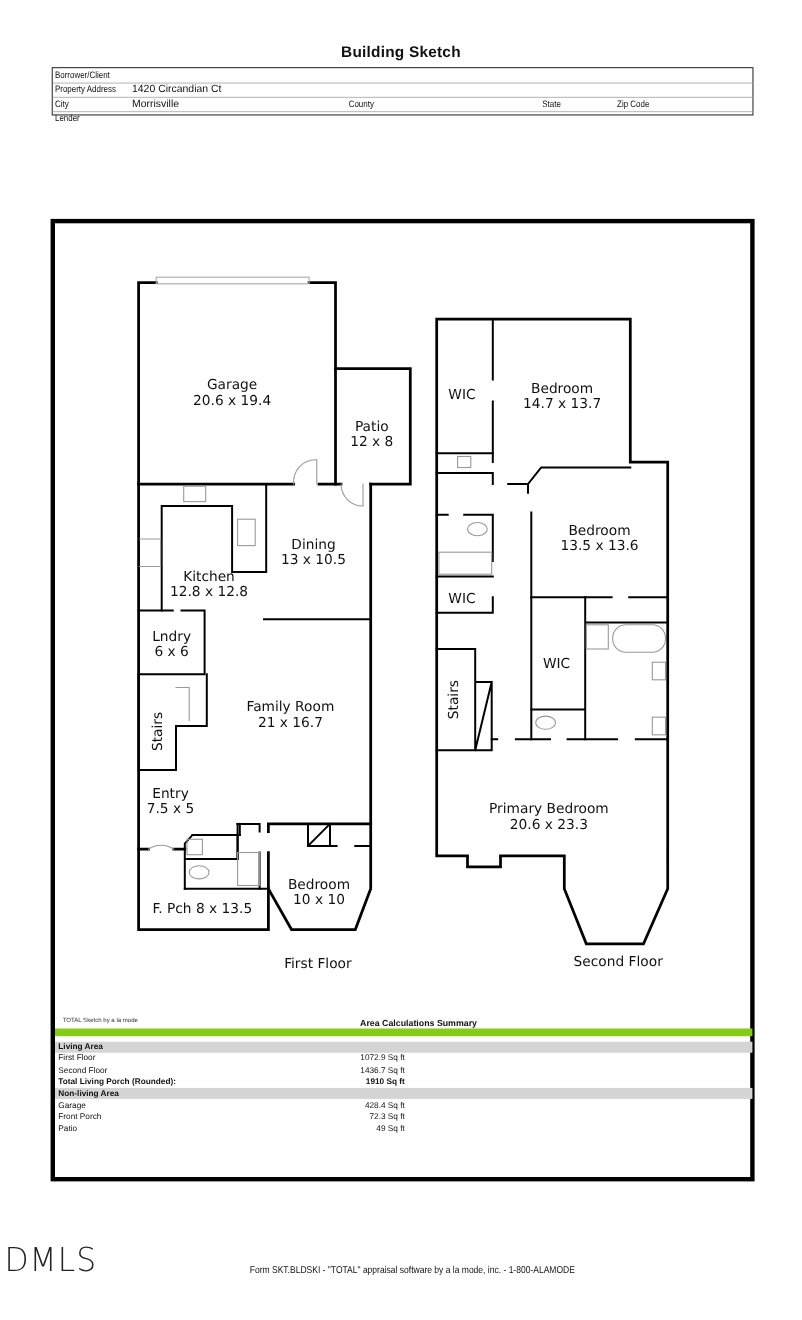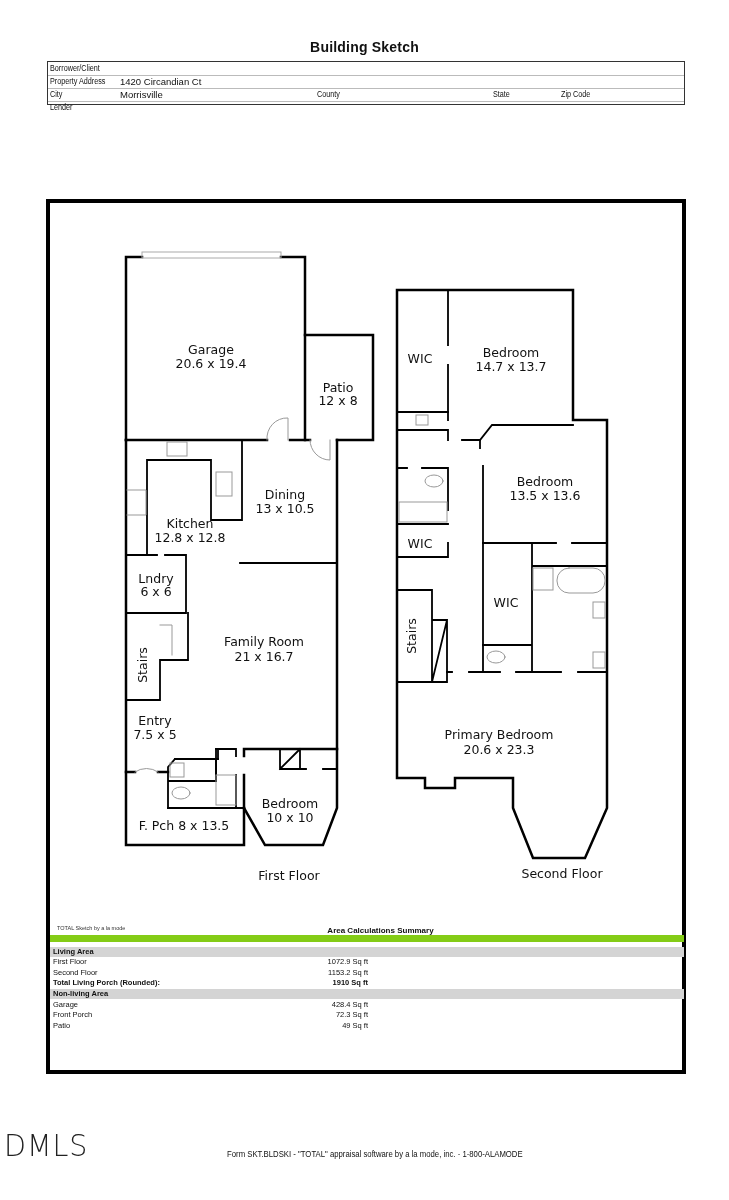--- a/index.html
+++ b/index.html
@@ -172,21 +172,21 @@
 <div class="sum">
   <div class="sum-row band" style="top:5px">
     <span class="sum-lbl">Living Area</span>
   </div>
   <div class="sum-row" style="top:15px">
     <span class="sum-lbl">First Floor</span>
     <span class="sum-val">1072.9 Sq ft</span>
   </div>
   <div class="sum-row" style="top:26px">
     <span class="sum-lbl">Second Floor</span>
-    <span class="sum-val">1153.2 Sq ft</span>
+    <span class="sum-val">1436.7 Sq ft</span>
   </div>
   <div class="sum-row bold" style="top:36px">
     <span class="sum-lbl">Total Living Porch (Rounded):</span>
     <span class="sum-val">1910 Sq ft</span>
   </div>
   <div class="sum-row band" style="top:47px">
     <span class="sum-lbl">Non-living Area</span>
   </div>
   <div class="sum-row" style="top:58px">
     <span class="sum-lbl">Garage</span>

